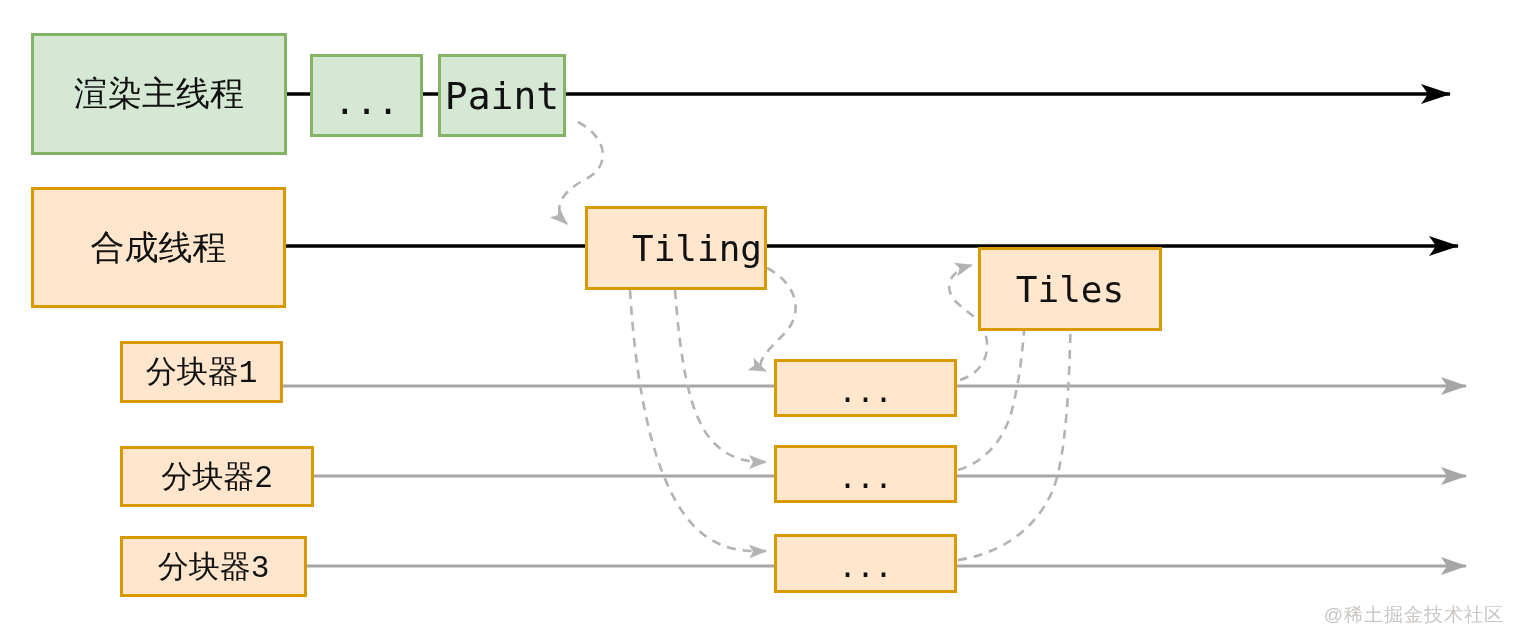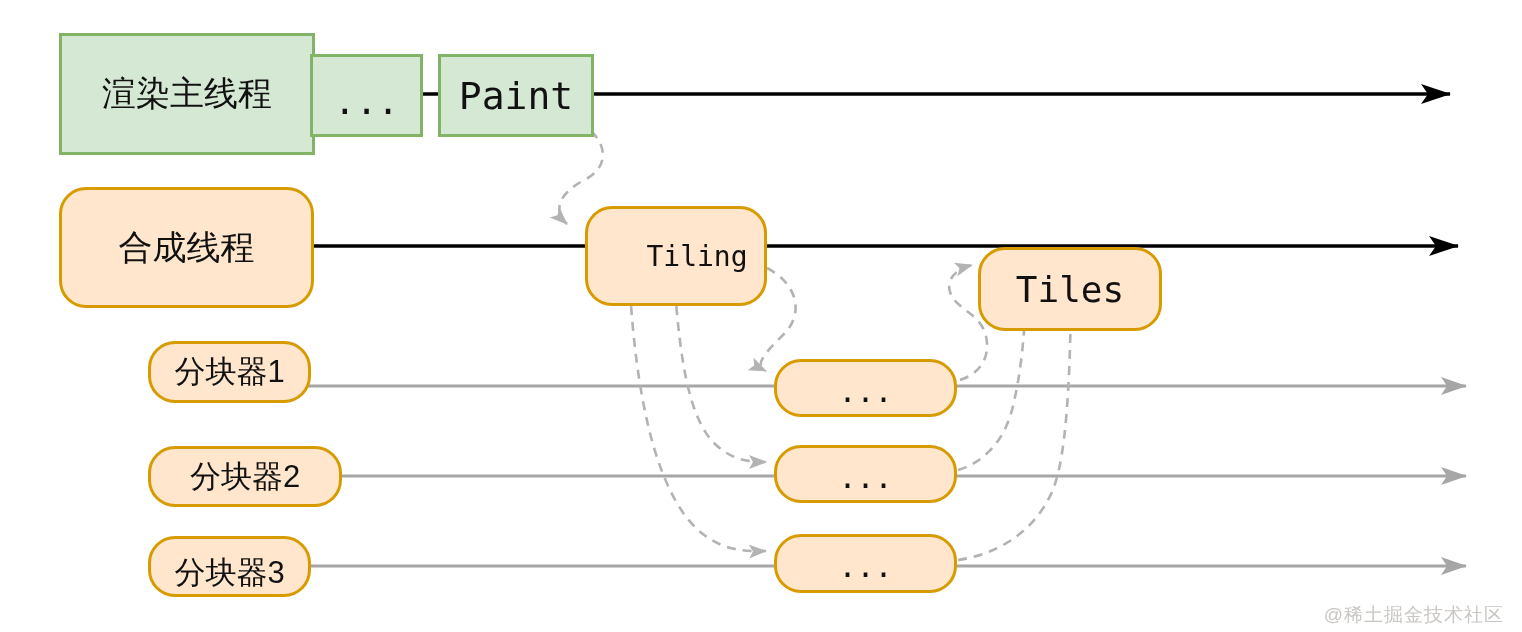--- a/index.html
+++ b/index.html
@@ -39,33 +39,33 @@
     z-index: 1;
     box-sizing: border-box;
     border: 3px solid;
     display: flex;
     align-items: center;
     justify-content: center;
     color: #111111;
     white-space: nowrap;
   }
   .green  { background: var(--green-fill);  border-color: var(--green-border); }
-  .orange { background: var(--orange-fill); border-color: var(--orange-border); border-radius: 27px; }
-  .cjk  { font-family: Liberation Sans, sans-serif; margin-left: 28px; }
+  .orange { background: var(--orange-fill); border-color: var(--orange-border); }
+  .cjk  { font-family: Liberation Mono, monospace; }
   .mono { font-family: "DejaVu Sans Mono", "Liberation Mono", monospace; }
 
   #main-thread-box { left: 31px;  top: 33px;  width: 256px; height: 122px; font-size: 34px; }
   #compositor-box  { left: 31px;  top: 187px; width: 255px; height: 121px; font-size: 34px; }
   #ellipsis-main   { left: 310px; top: 54px;  width: 113px; height: 83px;  font-size: 36px; padding-top: 12px; }
-  #paint-box       { left: 438px; top: 54px;  width: 156px; height: 83px;  font-size: 38px; }
-  #tiling-box      { left: 585px; top: 206px; width: 182px; height: 100px;  font-size: 28px; padding-left: 42px; }
+  #paint-box       { left: 438px; top: 54px;  width: 128px; height: 83px;  font-size: 38px; }
+  #tiling-box      { left: 585px; top: 206px; width: 182px; height: 84px;  font-size: 36px; padding-left: 42px; }
   #tiles-box       { left: 978px; top: 204px; width: 184px; height: 84px;  font-size: 36px; margin-top: 43px; }
   #tiler1-box      { left: 120px; top: 341px; width: 163px; height: 62px;  font-size: 31px; }
   #tiler2-box      { left: 120px; top: 446px; width: 194px; height: 61px;  font-size: 31px; }
-  #tiler3-box      { left: 120px; top: 536px; width: 163px; height: 61px;  font-size: 31px; align-items: flex-end; }
+  #tiler3-box      { left: 120px; top: 536px; width: 187px; height: 61px;  font-size: 31px; }
   #ellipsis-row1   { left: 774px; top: 359px; width: 183px; height: 58px;  font-size: 30px; padding-top: 6px; }
   #ellipsis-row2   { left: 774px; top: 445px; width: 183px; height: 58px;  font-size: 30px; padding-top: 6px; }
   #ellipsis-row3   { left: 774px; top: 534px; width: 183px; height: 59px;  font-size: 30px; padding-top: 6px; }
 
   .watermark {
     position: absolute;
     z-index: 2;
     right: 18px;
     top: 602px;
     font-size: 19px;

